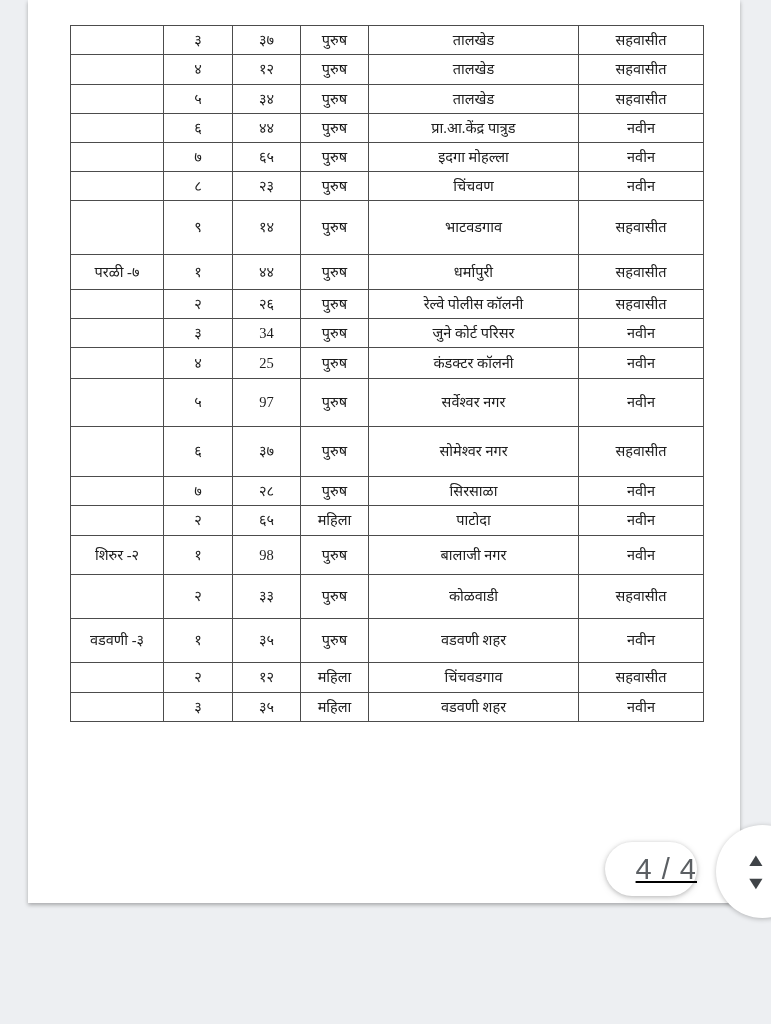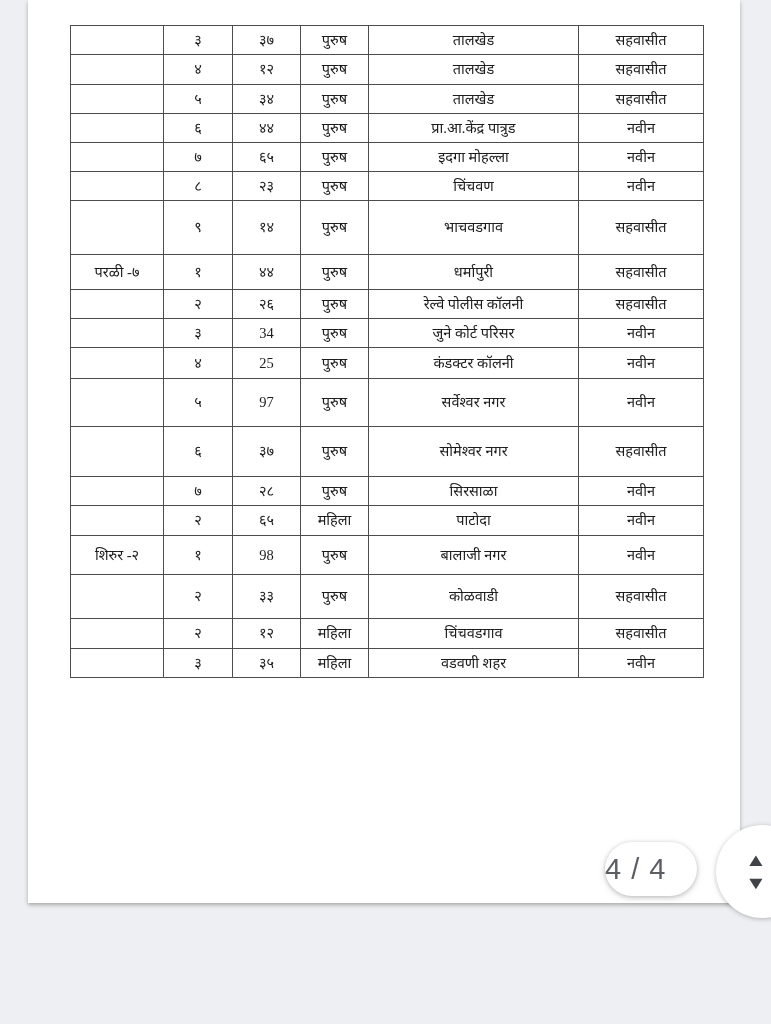--- a/index.html
+++ b/index.html
@@ -56,21 +56,22 @@
     position: absolute;
     left: 605px;
     top: 842px;
     width: 92px;
     height: 54px;
     background: #ffffff;
     border-radius: 27px;
     box-shadow: 0 1px 4px rgba(0,0,0,0.22), 0 2px 8px rgba(0,0,0,0.10);
     display: flex;
     align-items: center;
-    justify-content: flex-start;
+    justify-content: flex-end;
+    text-decoration: underline;
   }
   .page-pill-label {
     font-size: 29px;
     color: #5b5f63;
     letter-spacing: 1px;
   }
   .scroll-circle {
     position: absolute;
     left: 716px;
     top: 825px;
@@ -166,21 +167,21 @@
             <td>२३</td>
             <td>पुरुष</td>
             <td>चिंचवण</td>
             <td>नवीन</td>
           </tr>
           <tr style="height: 54px;">
             <td></td>
             <td>९</td>
             <td>१४</td>
             <td>पुरुष</td>
-            <td>भाचवडगाव</td>
+            <td>भाटवडगाव</td>
             <td>सहवासीत</td>
           </tr>
           <tr style="height: 35px;">
             <td>परळी -७</td>
             <td>१</td>
             <td>४४</td>
             <td>पुरुष</td>
             <td>धर्मापुरी</td>
             <td>सहवासीत</td>
           </tr>
@@ -248,20 +249,28 @@
             <td>बालाजी नगर</td>
             <td>नवीन</td>
           </tr>
           <tr style="height: 44px;">
             <td></td>
             <td>२</td>
             <td>३३</td>
             <td>पुरुष</td>
             <td>कोळवाडी</td>
             <td>सहवासीत</td>
+          </tr>
+          <tr style="height: 44px;">
+            <td>वडवणी -३</td>
+            <td>१</td>
+            <td>३५</td>
+            <td>पुरुष</td>
+            <td>वडवणी शहर</td>
+            <td>नवीन</td>
           </tr>
           <tr style="height: 30px;">
             <td></td>
             <td>२</td>
             <td>१२</td>
             <td>महिला</td>
             <td>चिंचवडगाव</td>
             <td>सहवासीत</td>
           </tr>
           <tr style="height: 29px;">

